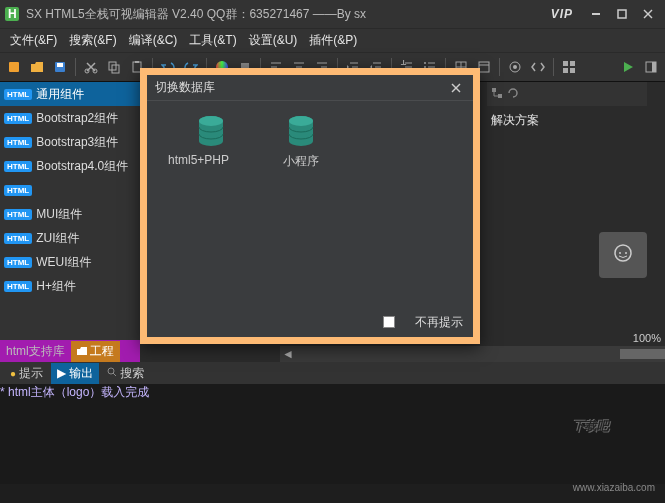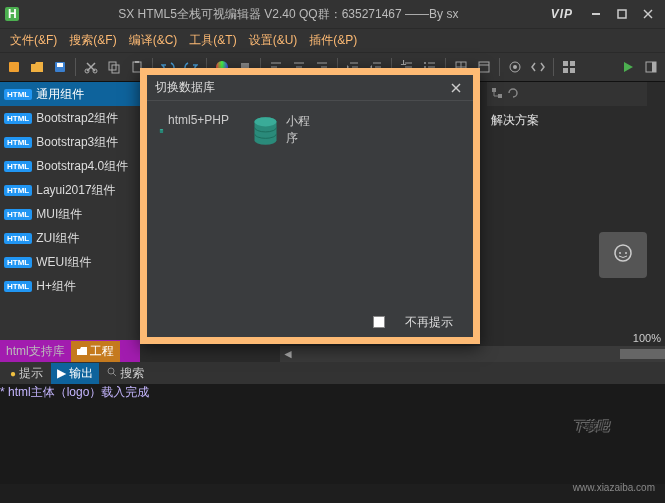--- a/index.html
+++ b/index.html
@@ -1,24 +1,24 @@
 <!DOCTYPE html>
 <html><head>
 <meta charset="utf-8">
 <style>
 * { margin: 0; padding: 0; box-sizing: border-box; font-family: "Microsoft YaHei", sans-serif; font-size: 12px; }
 body { width: 665px; height: 503px; background: #1e1e1e; overflow: hidden; position: relative; }
 
 .titlebar { height: 28px; background: #333; display: flex; align-items: center; padding: 0 4px; color: #bbb; }
 .titlebar .logo { width: 16px; height: 16px; margin-right: 6px; display: inline-flex; align-items: center; justify-content: center; }
-.titlebar .title { flex: 1; white-space: nowrap; text-align: center; }
+.titlebar .title { flex: 1; white-space: nowrap; }
 .titlebar .vip { font-weight: bold; font-style: italic; color: #ddd; margin-right: 10px; letter-spacing: 1px; }
 .titlebar .winbtn { width: 26px; height: 20px; display: inline-flex; align-items: center; justify-content: center; color: #ccc; }
 
-.menubar { height: 24px; background: #333; display: flex; align-items: center; padding: 0 4px; color: #fdba74; border-top: 1px solid #2a2a2a; }
+.menubar { height: 24px; background: #333; display: flex; align-items: center; padding: 0 4px; color: #e5e5e5; border-top: 1px solid #2a2a2a; }
 .menubar .menuitem { padding: 2px 6px; cursor: pointer; }
 
 .toolbar { height: 30px; background: #333; display: flex; align-items: center; padding: 0 4px; gap: 3px; border-top: 1px solid #2a2a2a; border-bottom: 1px solid #111; }
 .toolbar .tbtn { width: 20px; height: 20px; display: inline-flex; align-items: center; justify-content: center; }
 .toolbar .sep { width: 1px; height: 18px; background: #555; margin: 0 2px; }
 .toolbar .spacer { flex: 1; }
 .toolbar .play { color: #4caf50; }
 .toolbar select { background: #fff; border: 1px solid #888; height: 20px; width: 110px; font-size: 12px; }
 
 .body { display: flex; height: 280px; position: relative; }
@@ -50,23 +50,23 @@
 .console { height: 100px; background: #1a1a1a; color: #c4b5fd; font-family: monospace; font-size: 12px; }
 
 .watermark { position: absolute; right: 10px; bottom: 10px; color: rgba(30,30,30,0.9); font-size: 32px; font-weight: 900; text-shadow: 1px 1px 0 #666, -1px -1px 0 #666; pointer-events: none; font-style: italic; }
 .watermark .sub { font-size: 10px; color: #888; display: block; text-align: right; text-shadow: none; font-style: normal; font-weight: normal; margin-top: 44px; }
 
 .dialog { position: absolute; left: 140px; top: 68px; width: 340px; height: 276px; background: #3a3c3e; border: 7px solid #fdba74; box-shadow: 0 4px 16px rgba(0,0,0,0.6); display: flex; flex-direction: column; }
 .dialog .dheader { height: 26px; background: #3a3c3e; display: flex; align-items: center; padding: 0 8px; color: #ddd; border-bottom: 1px solid #4a4c4e; }
 .dialog .dheader .dtitle { flex: 1; }
 .dialog .dheader .dclose { width: 18px; height: 18px; display: flex; align-items: center; justify-content: center; color: #ccc; cursor: pointer; }
 .dialog .dbody { flex: 1; display: flex; padding: 12px; gap: 20px; }
-.dialog .dbitem { width: 70px; display: flex; flex-direction: row; align-items: flex-start; gap: 4px; color: #ccc; cursor: pointer; }
+.dialog .dbitem { width: 70px; display: flex; flex-direction: column; align-items: flex-end; gap: 4px; color: #ccc; cursor: pointer; }
 .dialog .dbitem .dbicon { width: 36px; height: 36px; }
-.dialog .dfooter { height: 30px; display: flex; align-items: center; justify-content: flex-end; padding: 0 20px; gap: 20px; color: #ddd; }
+.dialog .dfooter { height: 30px; display: flex; align-items: center; justify-content: flex-end; padding: 0 10px; gap: 20px; color: #ddd; }
 .dialog .dfooter .chk { width: 12px; height: 12px; background: #fff; border: 1px solid #888; }
 </style>
 </head>
 <body>
 
 <div class="titlebar">
   <span class="logo">
     <svg width="14" height="14">
         <rect width="14" height="14" fill="#4caf50" rx="2"></rect>
         <text x="3" y="11" fill="#fff" font-size="10" font-weight="bold">H</text>
@@ -287,21 +287,20 @@
     <div class="item">
         <span class="badge">HTML</span>
         <span>Bootstrap3组件</span>
       </div>
     <div class="item">
         <span class="badge">HTML</span>
         <span>Bootstrap4.0组件</span>
       </div>
     <div class="item">
         <span class="badge">HTML</span>
-        <span>Layui2017组件</span>
       </div>
     <div class="item">
         <span class="badge">HTML</span>
         <span>MUI组件</span>
       </div>
     <div class="item">
         <span class="badge">HTML</span>
         <span>ZUI组件</span>
       </div>
     <div class="item">

